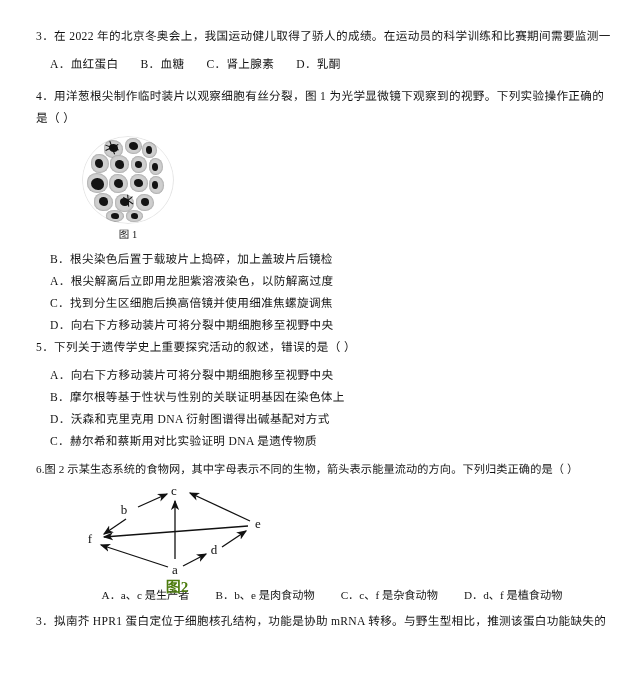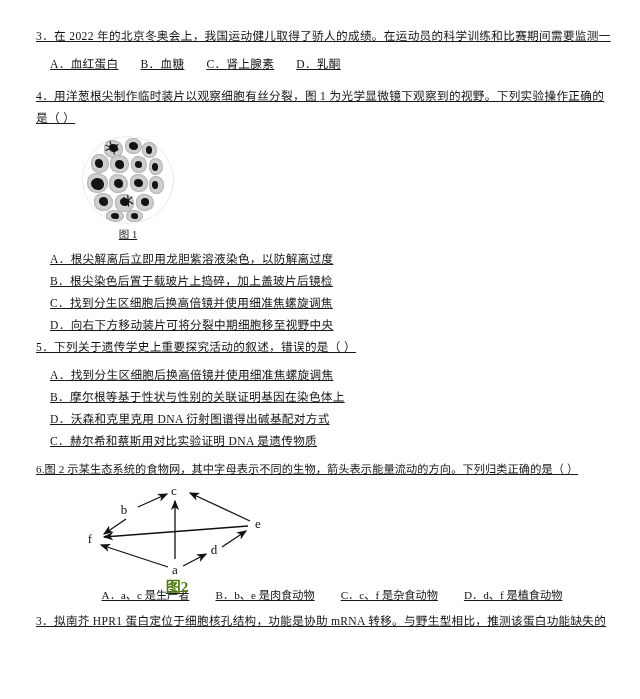--- a/index.html
+++ b/index.html
@@ -22,21 +22,21 @@
     height: 699px;
     padding: 0;
     box-sizing: border-box;
   }
   .content {
     position: absolute;
     left: 36px;
     top: 26px;
     width: 578px;
   }
-  .q-block { margin: 0 0 0 0; text-decoration: underline; }
+  .q-block { margin: 0 0 0 0; }
   .q-line {
     font-size: 11.6px;
     line-height: 22px;
     letter-spacing: 0.35px;
     white-space: nowrap;
     color: #141414;
   }
   .q-stem {
     text-indent: 0;
   }
@@ -224,30 +224,30 @@
             <div class="star" style="left:40px; top:64px; width:12px; height:1.4px; transform:rotate(35deg);"></div>
             <div class="star" style="left:40px; top:64px; width:12px; height:1.4px; transform:rotate(-40deg);"></div>
             <div class="star" style="left:40px; top:64px; width:12px; height:1.4px; transform:rotate(85deg);"></div>
           </div>
           <div class="fig-cap">图 1</div>
         </div>
       </div>
 
       <div class="spacer-sm"></div>
 
+      <div class="opt-row">B．根尖染色后置于载玻片上捣碎，加上盖玻片后镜检</div>
       <div class="opt-row">A．根尖解离后立即用龙胆紫溶液染色，以防解离过度</div>
-      <div class="opt-row">B．根尖染色后置于载玻片上捣碎，加上盖玻片后镜检</div>
       <div class="opt-row">C．找到分生区细胞后换高倍镜并使用细准焦螺旋调焦</div>
       <div class="opt-row">D．向右下方移动装片可将分裂中期细胞移至视野中央</div>
     </div>
 
     <div class="q-block">
       <div class="q-line q-stem">5．下列关于遗传学史上重要探究活动的叙述，错误的是（      ）</div>
       <div class="spacer-sm"></div>
-      <div class="opt-row">A．找到分生区细胞后换高倍镜并使用细准焦螺旋调焦</div>
+      <div class="opt-row">A．向右下方移动装片可将分裂中期细胞移至视野中央</div>
       <div class="opt-row">B．摩尔根等基于性状与性别的关联证明基因在染色体上</div>
       <div class="opt-row">D．沃森和克里克用 DNA 衍射图谱得出碱基配对方式</div>
       <div class="opt-row">C．赫尔希和蔡斯用对比实验证明 DNA 是遗传物质</div>
     </div>
 
     <div class="spacer-sm"></div>
 
     <div class="q-block">
       <div class="q6-line">6.图 2 示某生态系统的食物网，其中字母表示不同的生物，箭头表示能量流动的方向。下列归类正确的是（      ）</div>
 

